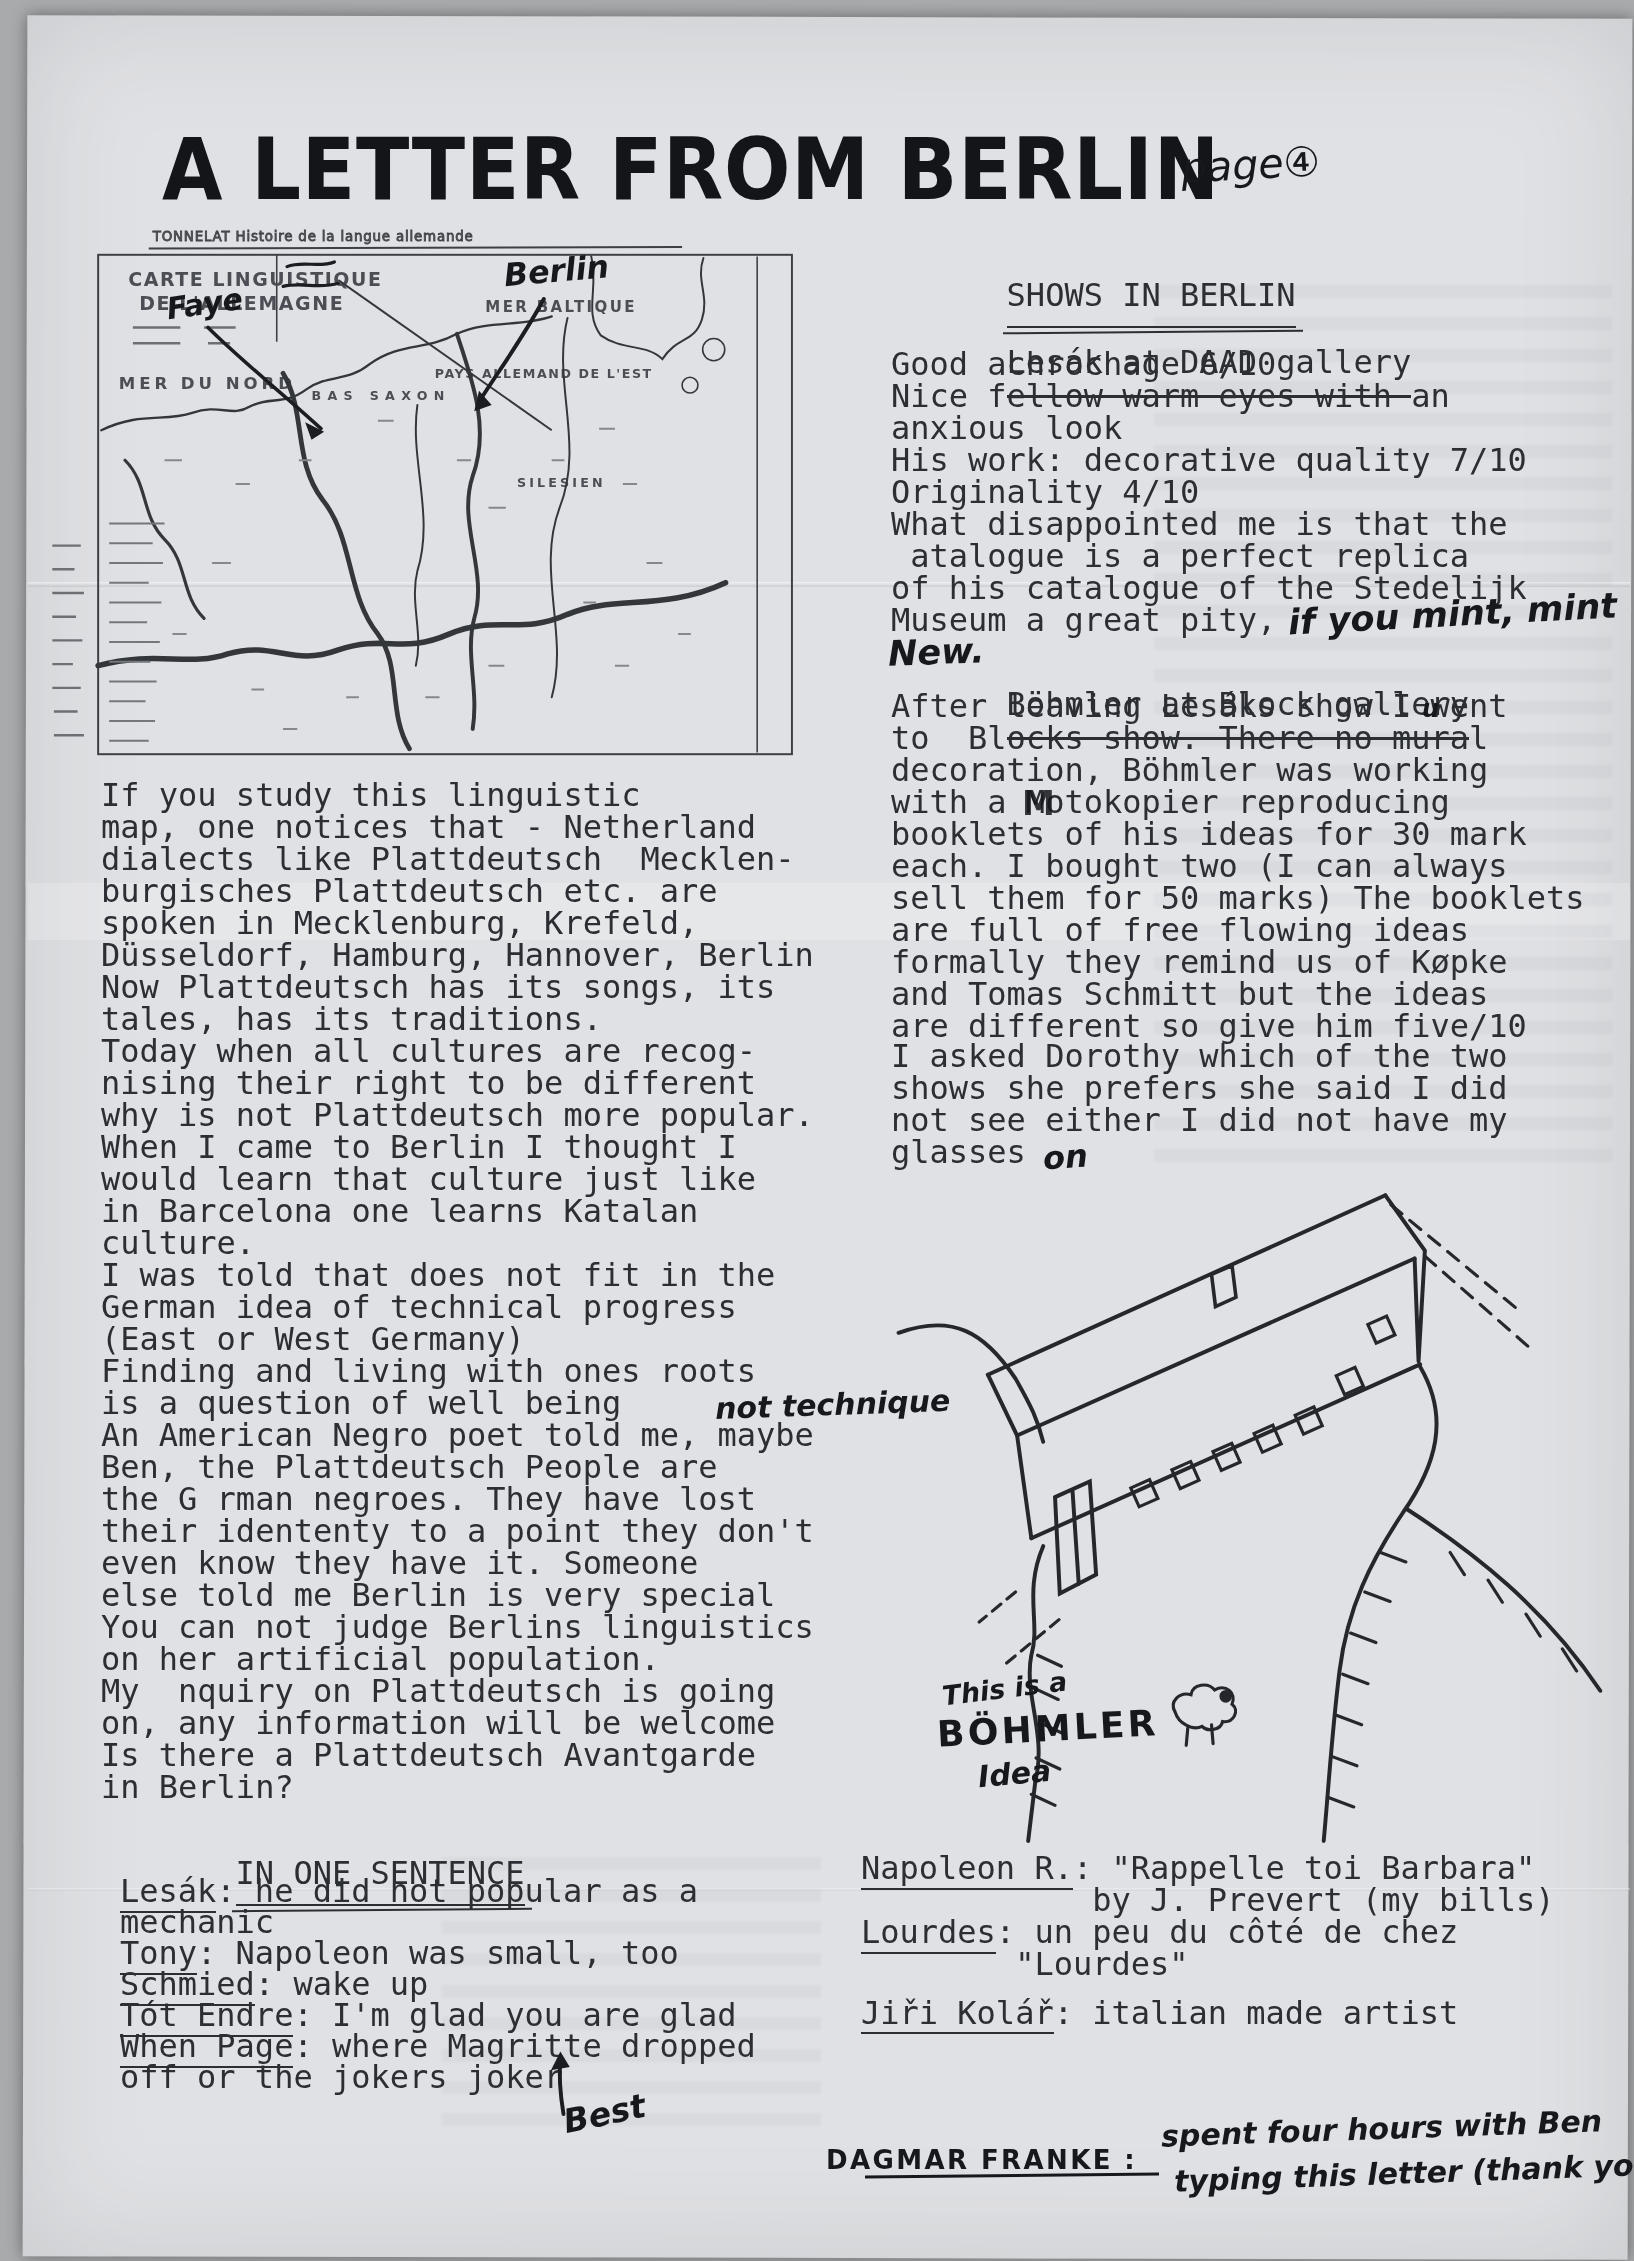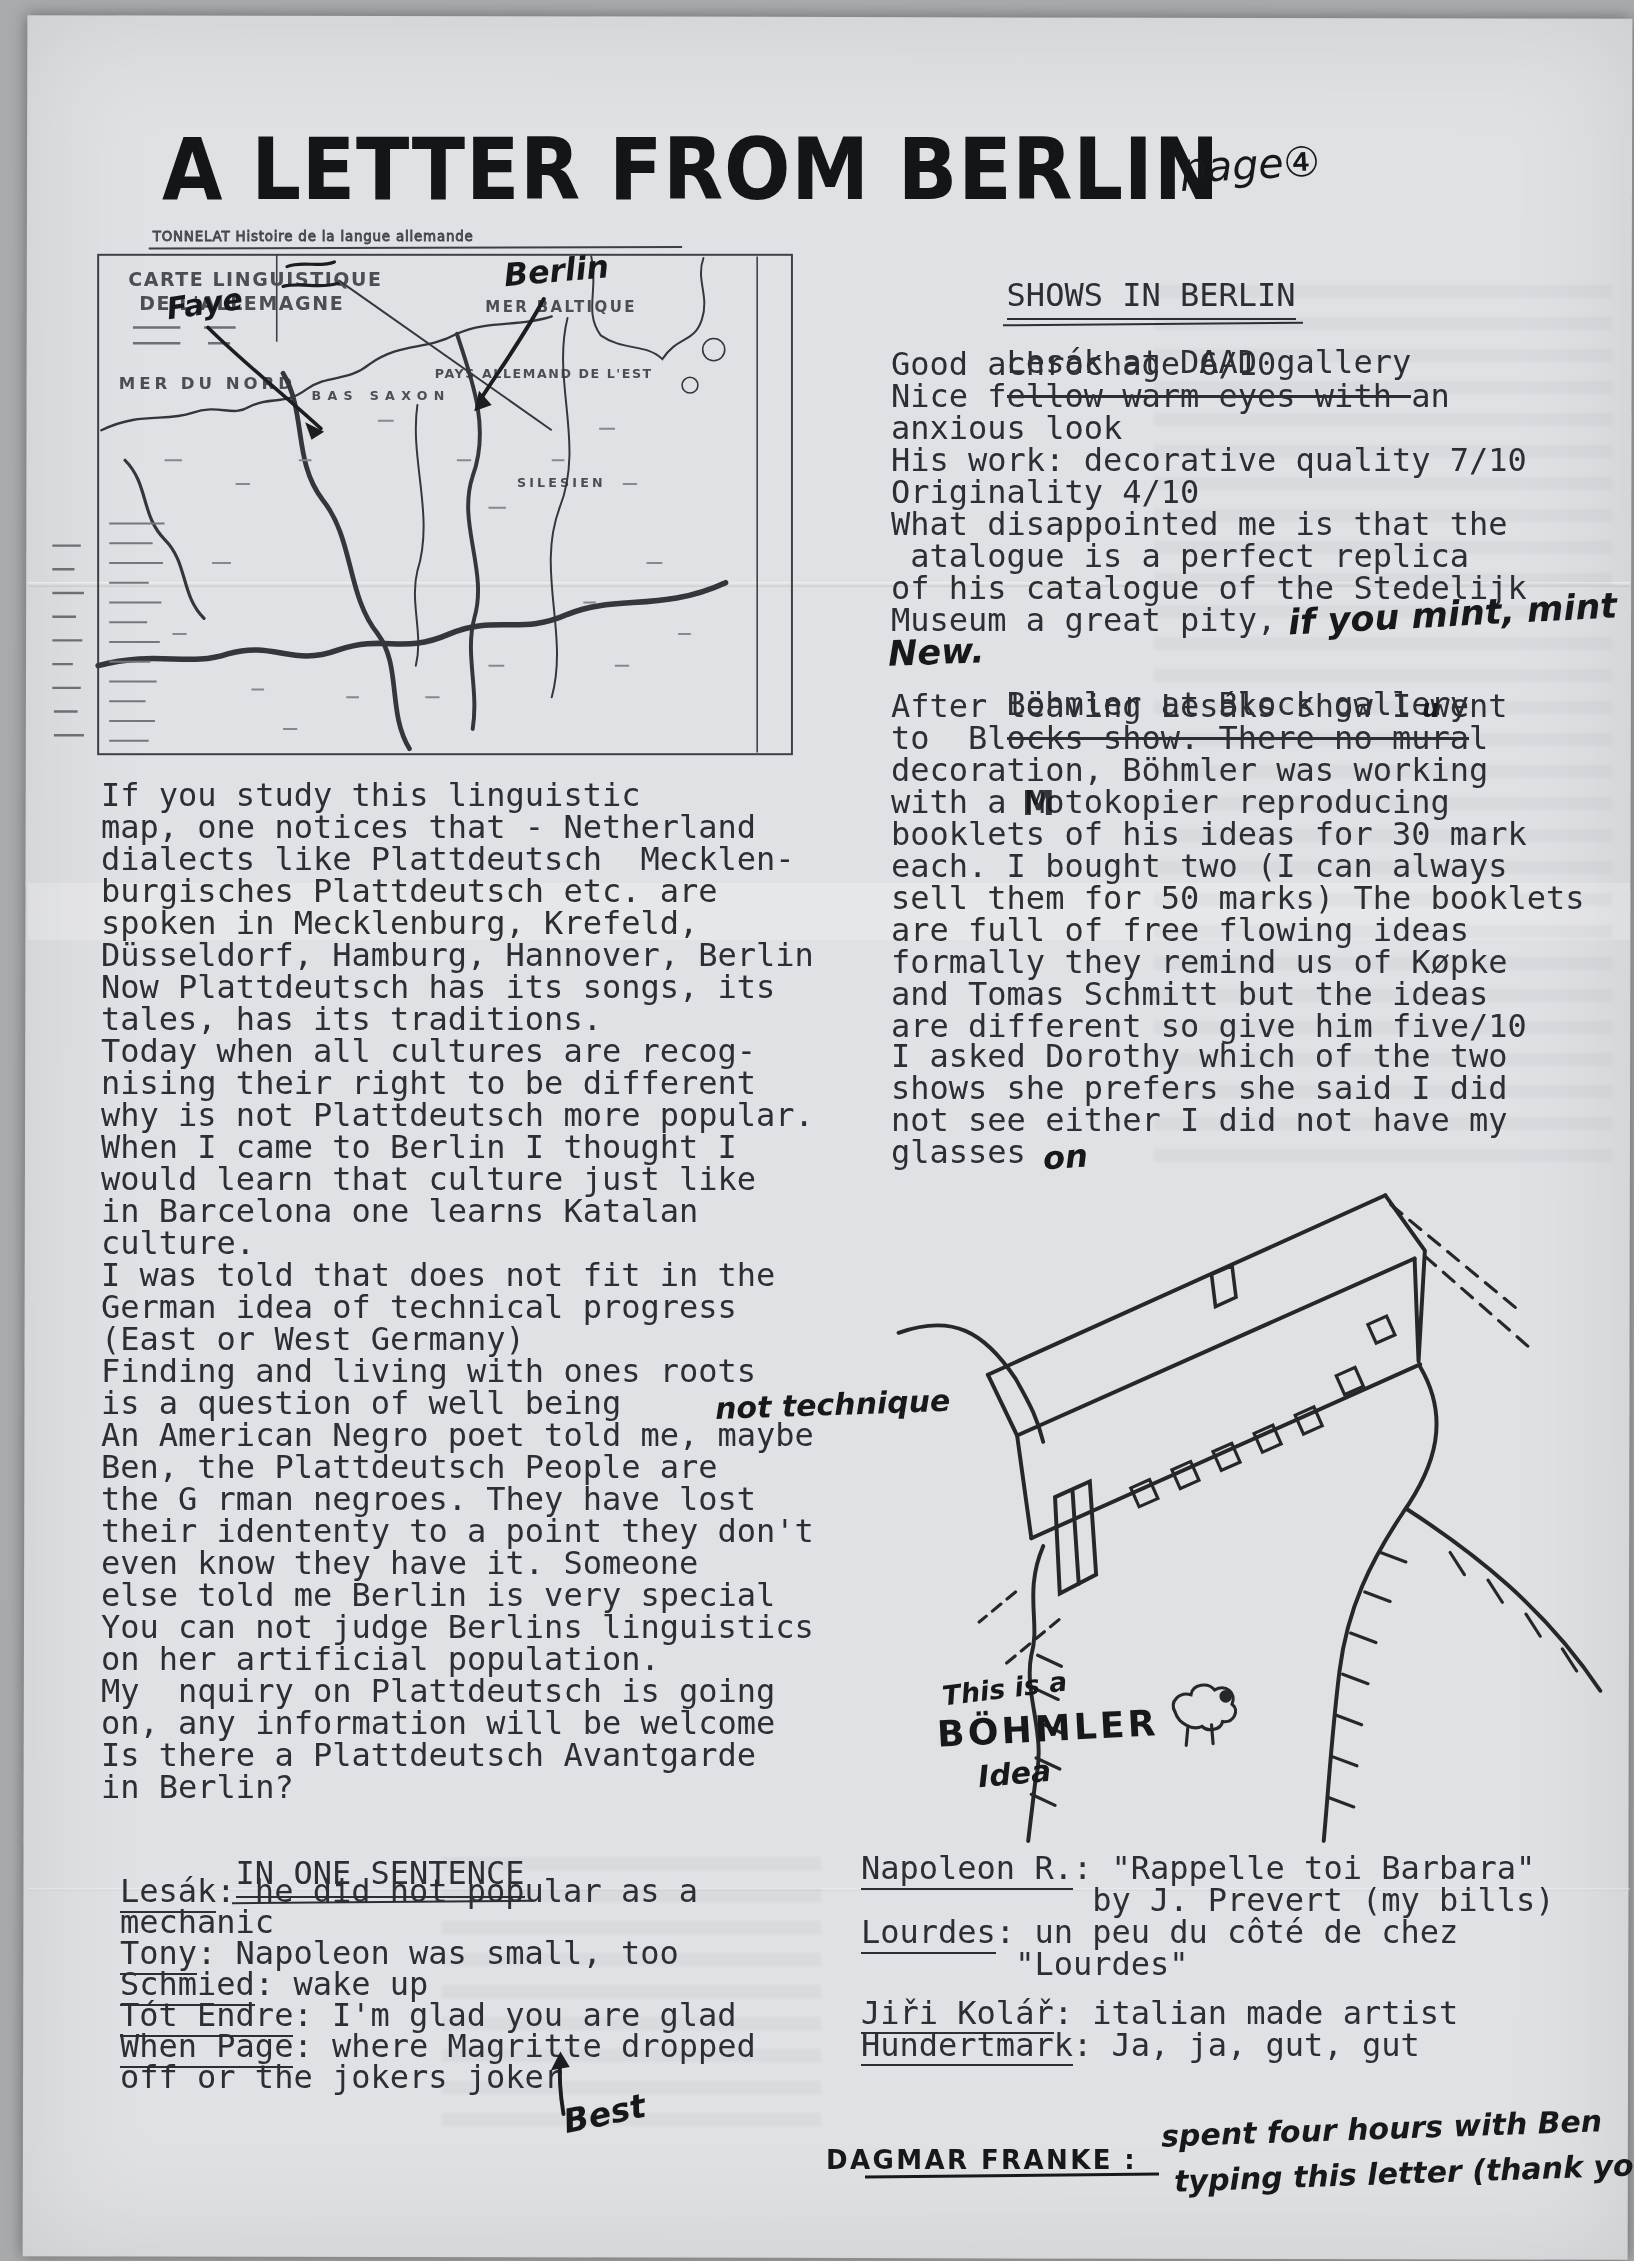--- a/index.html
+++ b/index.html
@@ -13,21 +13,21 @@
         font-size:32px;line-height:32px;color:#2b2e33;white-space:pre-wrap;}
   .hand{position:absolute;font-family:"DejaVu Sans","Liberation Sans",sans-serif;
         font-style:italic;font-weight:600;color:#17181c;white-space:pre;}
   .handprint{position:absolute;font-family:"DejaVu Sans","Liberation Sans",sans-serif;
         font-weight:700;color:#17181c;white-space:pre;}
   .title{position:absolute;font-family:"DejaVu Sans","Liberation Sans",sans-serif;
         font-weight:bold;font-size:85px;letter-spacing:0.8px;color:#141518;
         transform:scaleX(.92);transform-origin:left top;white-space:pre;}
   .ul{border-bottom:3.2px solid #2b2e33;padding-bottom:14px;}
   .uln{border-bottom:2.4px solid #2b2e33;padding-bottom:0.8px;}
-  .dbl{position:relative;border-bottom:2.4px solid #2b2e33;padding-bottom:4px;}
+  .dbl{position:relative;border-bottom:2.4px solid #2b2e33;padding-bottom:12px;}
   .dbl::after{content:"";position:absolute;left:-3.2px;right:-8px;bottom:-7.1px;
         border-bottom:2.4px solid #2b2e33;transform:rotate(-.5deg);}
   .crease{position:absolute;left:28.4px;right:4.7px;pointer-events:none;}
   .ghost{position:absolute;pointer-events:none;
         background:repeating-linear-gradient(0deg, rgba(104,110,124,.055) 0 13.4px, transparent 13.4px 32px);
         filter:blur(0.9px);}
   svg{position:absolute;overflow:visible;}
   svg text{font-family:"DejaVu Sans","Liberation Sans",sans-serif;}
   .maplabel{fill:#4b4e54;font-weight:bold;}
   .handstroke{stroke:#1b1d21;fill:none;stroke-linecap:round;}
@@ -235,21 +235,20 @@
     <div class="hand" style="left:942px;top:1673px;font-size:27px;transform:rotate(-7deg);">This is a</div>
     <div class="handprint" style="left:937px;top:1708px;font-size:36px;letter-spacing:3.2px;transform:rotate(-3deg);">BÖHMLER</div>
     <div class="hand" style="left:978px;top:1756px;font-size:30px;transform:rotate(-5deg);">Idea</div>
 
     <div style="position:absolute;left:861px;top:1852px;width:758px;">
       <div class="type" style="position:static;"><span class="uln">Napoleon R.</span><span>: "Rappelle toi Barbara"
             by J. Prevert (my bills)</span></div>
       <div class="type" style="position:static;"><span class="uln">Lourdes</span><span>: un peu du côté de chez
         "Lourdes"</span></div>
       <div class="type" style="position:static;margin-top:16.6px;"><span class="uln">Jiři Kolář</span><span>: italian made artist</span></div>
-      <div class="type" style="position:static;"><span class="uln">Hundertmark</span><span>: Ja, ja, gut, gut</span></div>
     </div>
 
     <div class="handprint" style="left:826px;top:2129px;font-size:26px;letter-spacing:2.4px;font-weight:600;margin-top:16px;">DAGMAR FRANKE :</div>
     <div style="position:absolute;left:865px;top:2174px;width:294px;border-top:3.2px solid #17181c;transform:rotate(-.6deg);"></div>
     <div class="hand" style="left:1161px;top:2111px;font-size:30px;transform:rotate(-2deg);">spent four hours with Ben</div>
     <div class="hand" style="left:1174px;top:2155px;font-size:30px;transform:rotate(-2deg);">typing this letter (thank you)</div>
 
   </div>
 </div>
 

